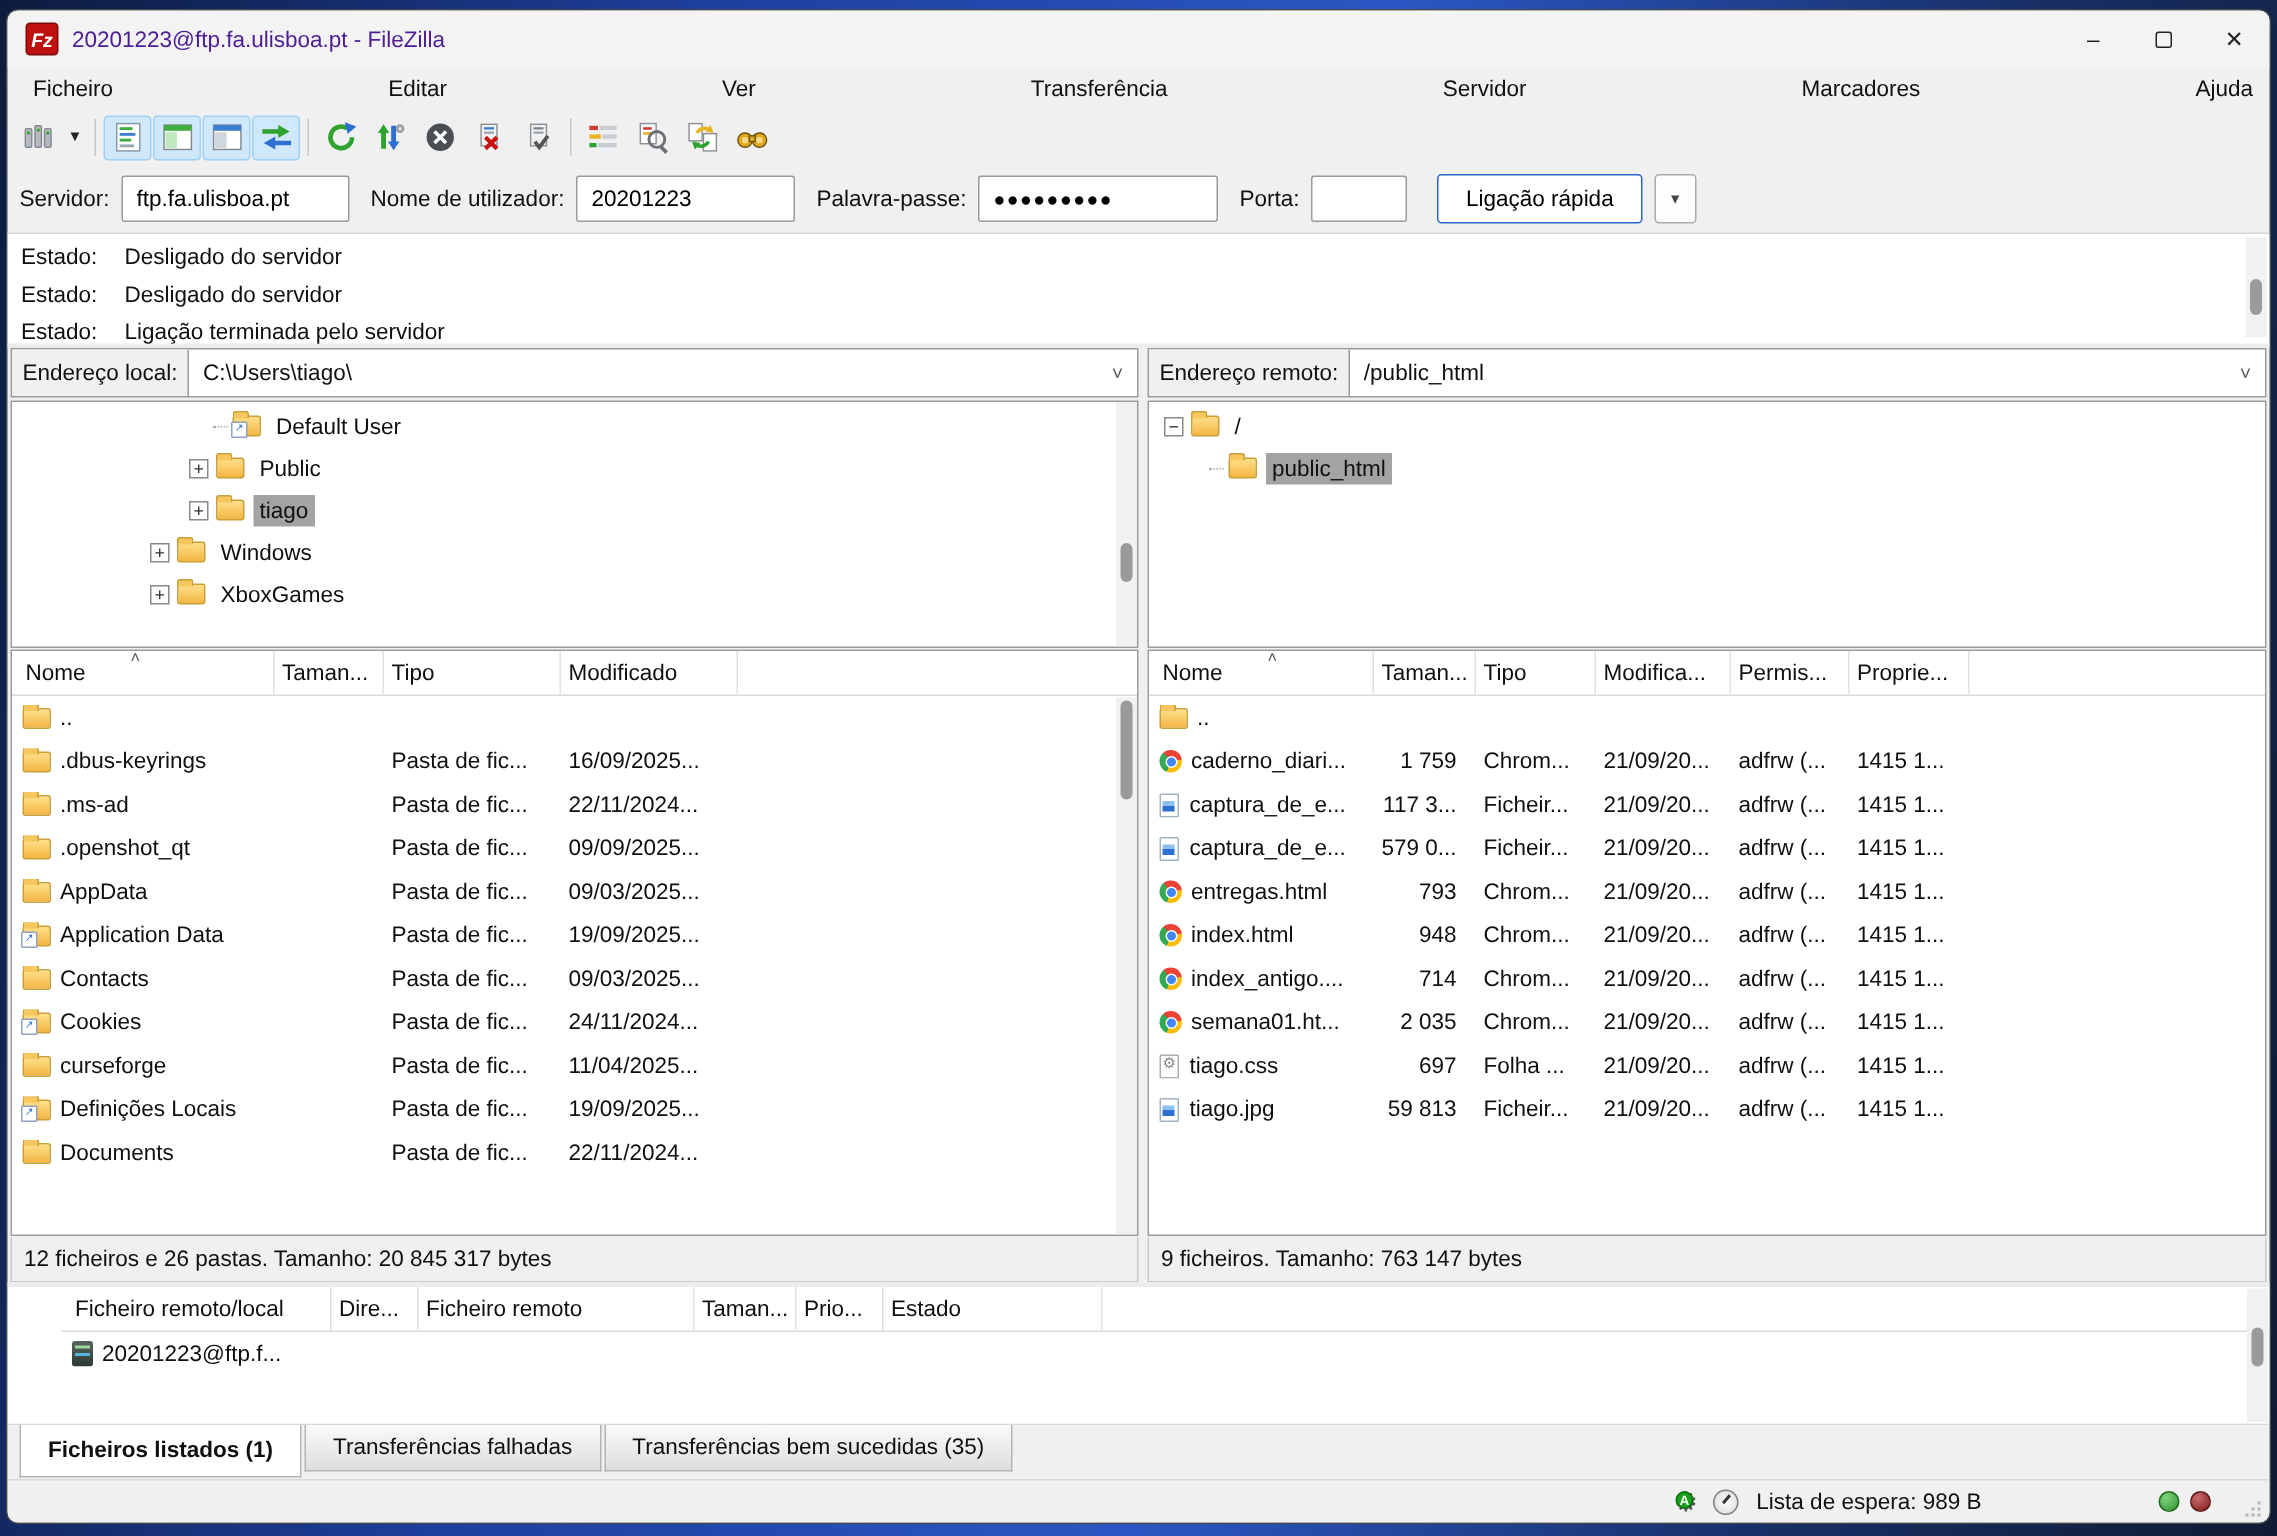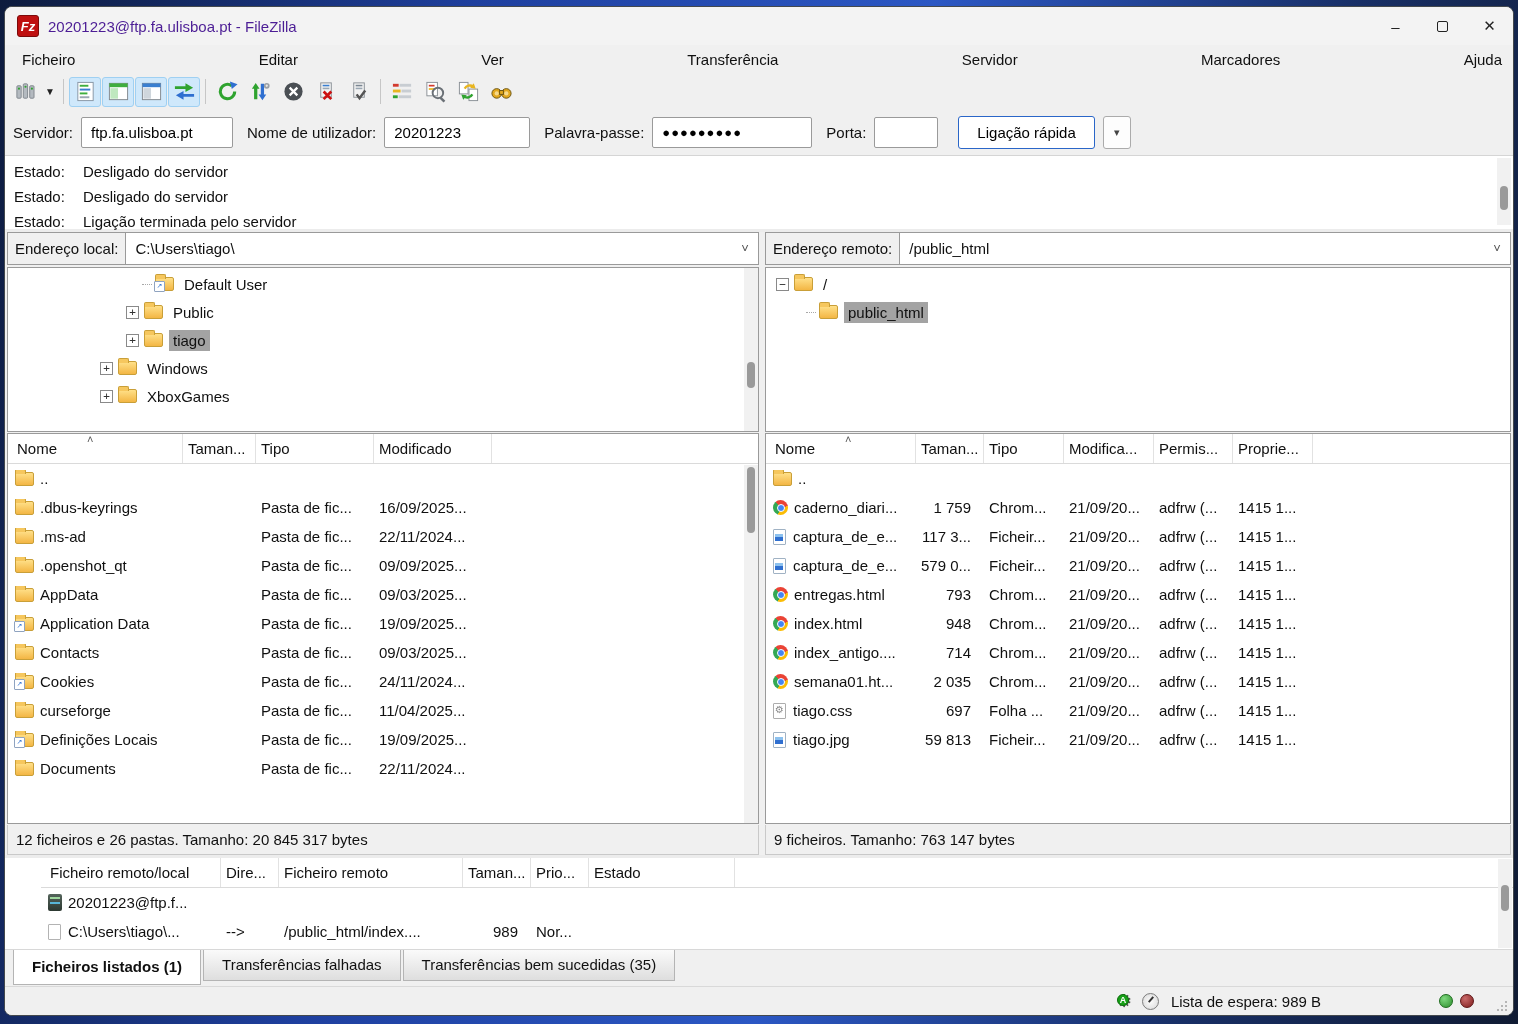--- a/index.html
+++ b/index.html
@@ -650,32 +650,20 @@
           <span class="icon-server"></span>
           <span>20201223@ftp.f...</span>
         </span>
       <span class="cell"></span>
         <span class="cell"></span>
         <span class="cell size"></span>
         <span class="cell"></span>
         <span class="cell"></span>
         <span class="cell"></span>
     </div>
-    <div class="frow grid-queue">
-      <span class="cell name q-indent">
-          <span class="icon-page"></span>
-          <span>C:\Users\tiago\...</span>
-        </span>
-      <span class="cell">--&gt;</span>
-        <span class="cell">/public_html/index....</span>
-        <span class="cell size">989</span>
-        <span class="cell">Nor...</span>
-        <span class="cell"></span>
-        <span class="cell"></span>
-    </div>
     <div class="vscroll" style="top:1px;bottom:1px;right:1px;">
         <div class="vthumb" style="top:26px;height:26px;"></div>
       </div>
   </div>
 
   <div class="tabsbar">
     <div class="qtab active">Ficheiros listados (1)</div>
     <div class="qtab">Transferências falhadas</div>
     <div class="qtab">Transferências bem sucedidas (35)</div>
   </div>

